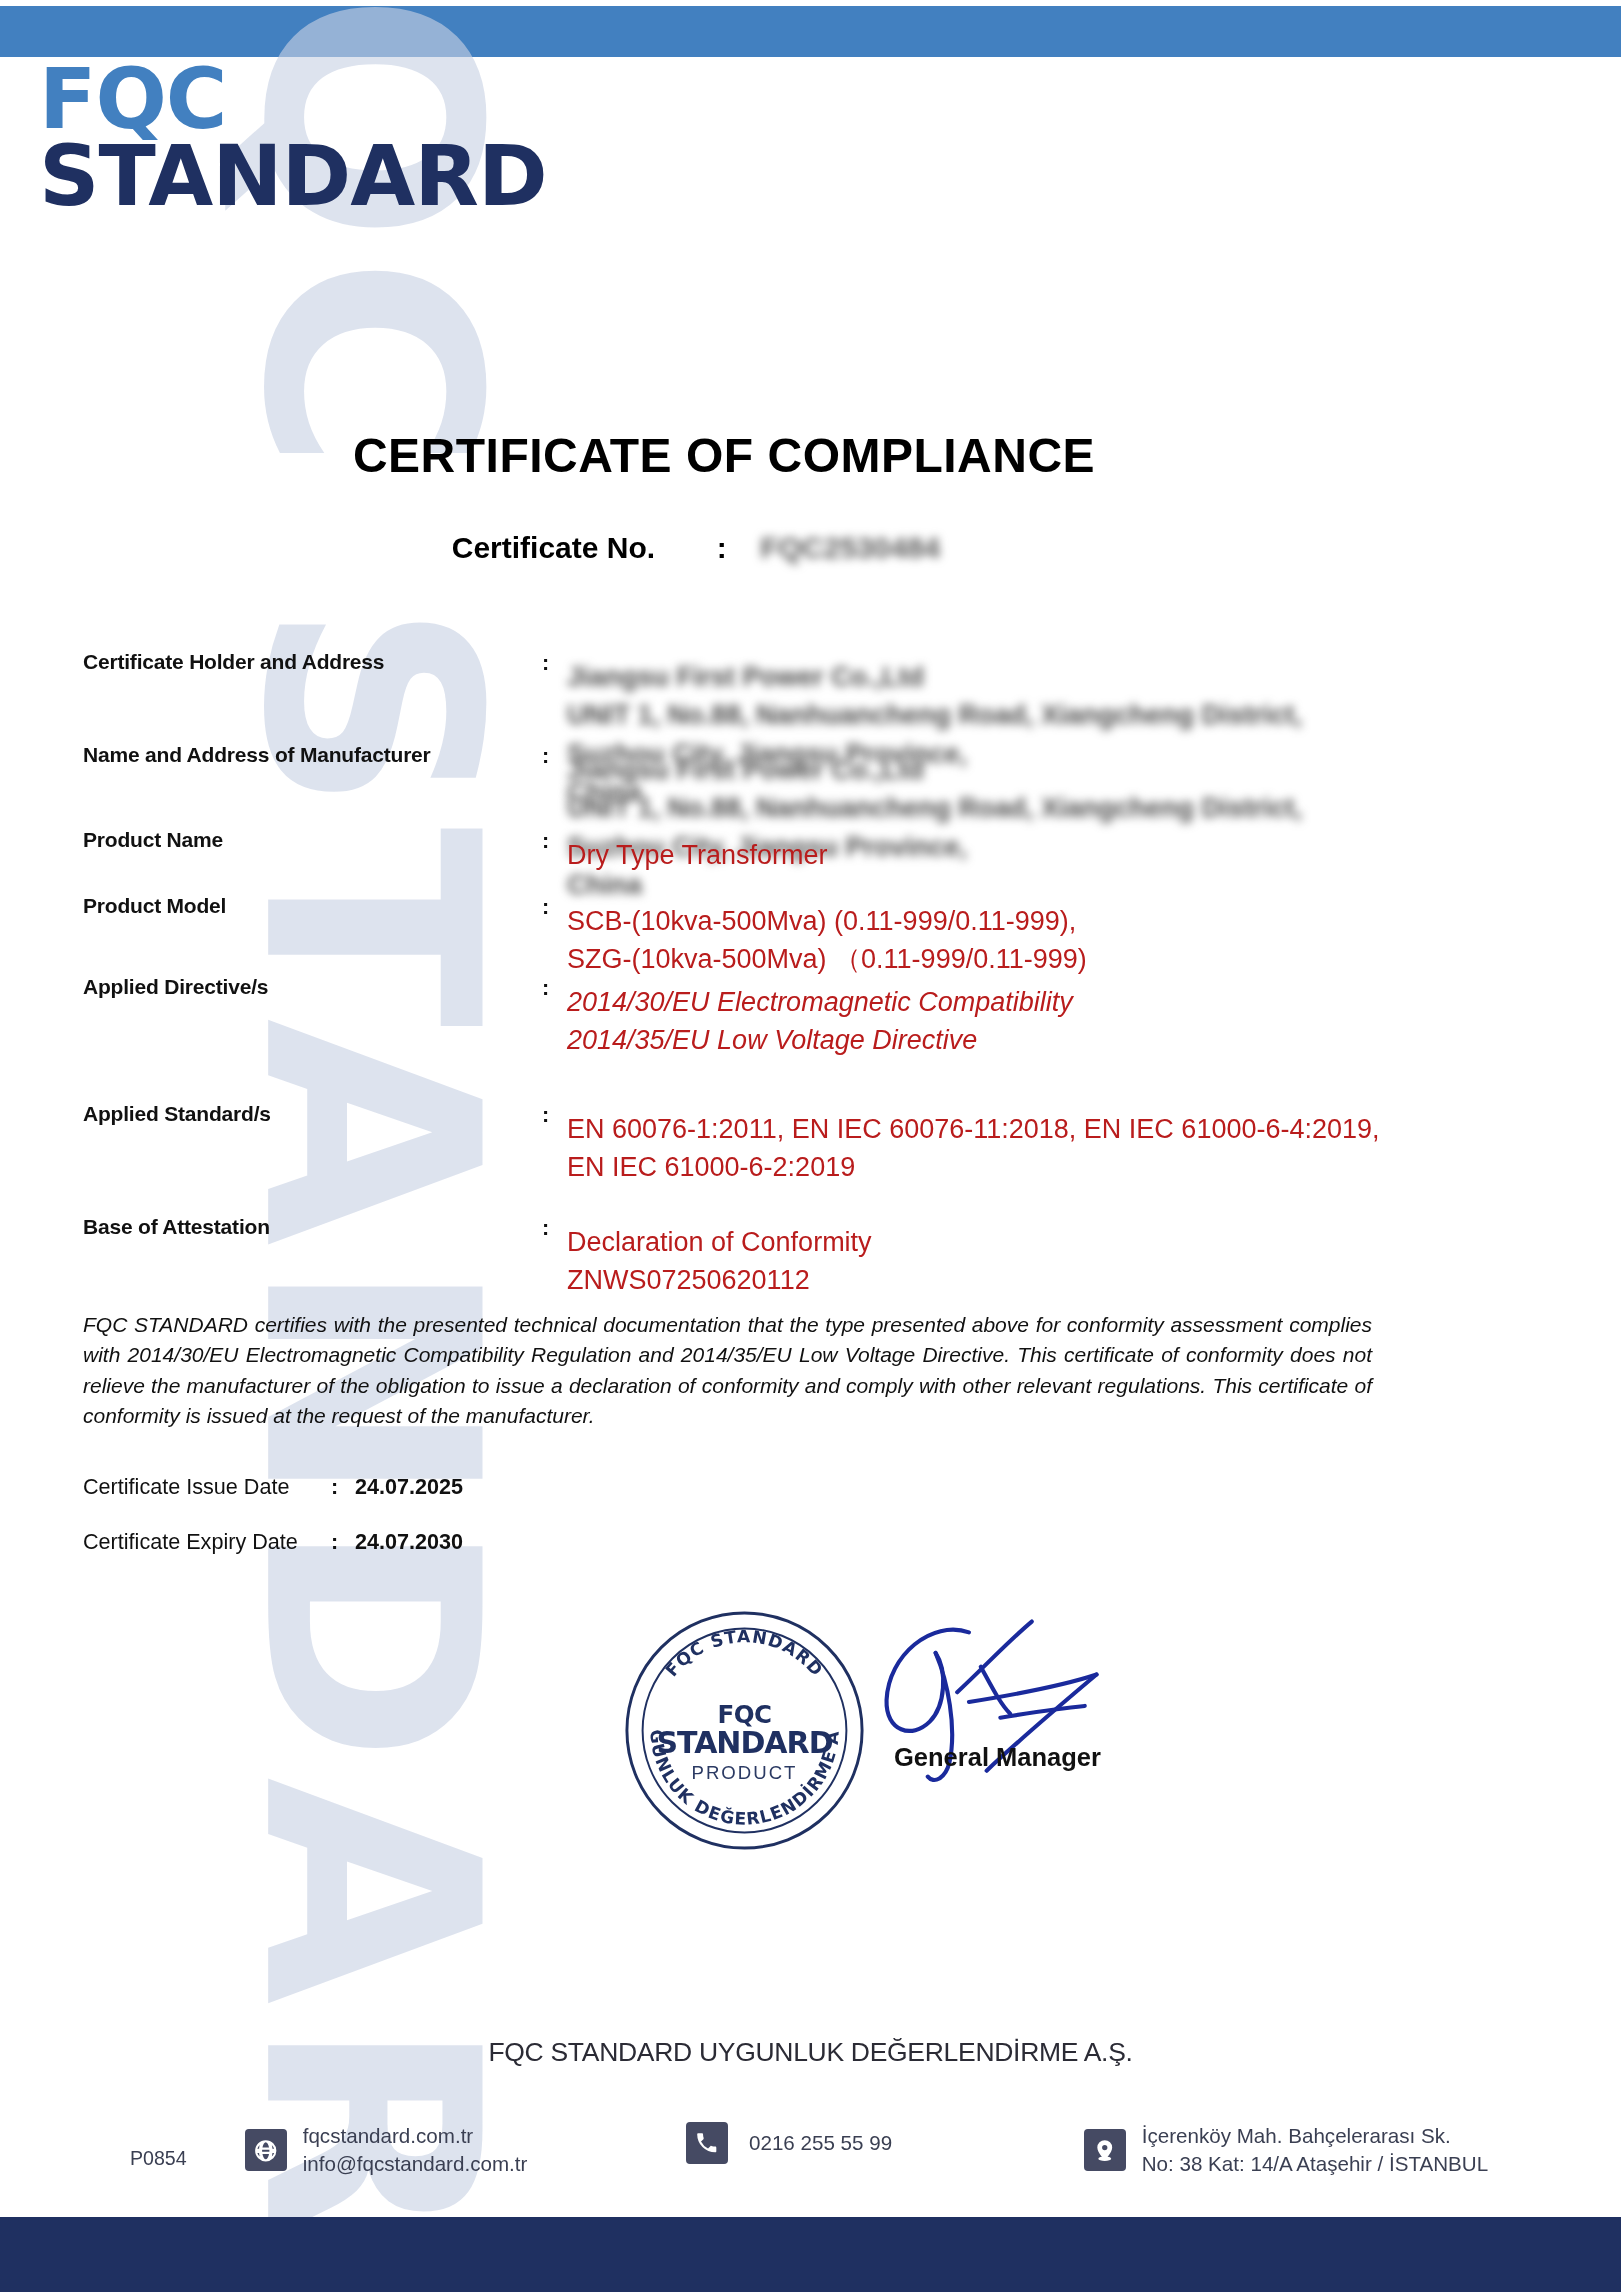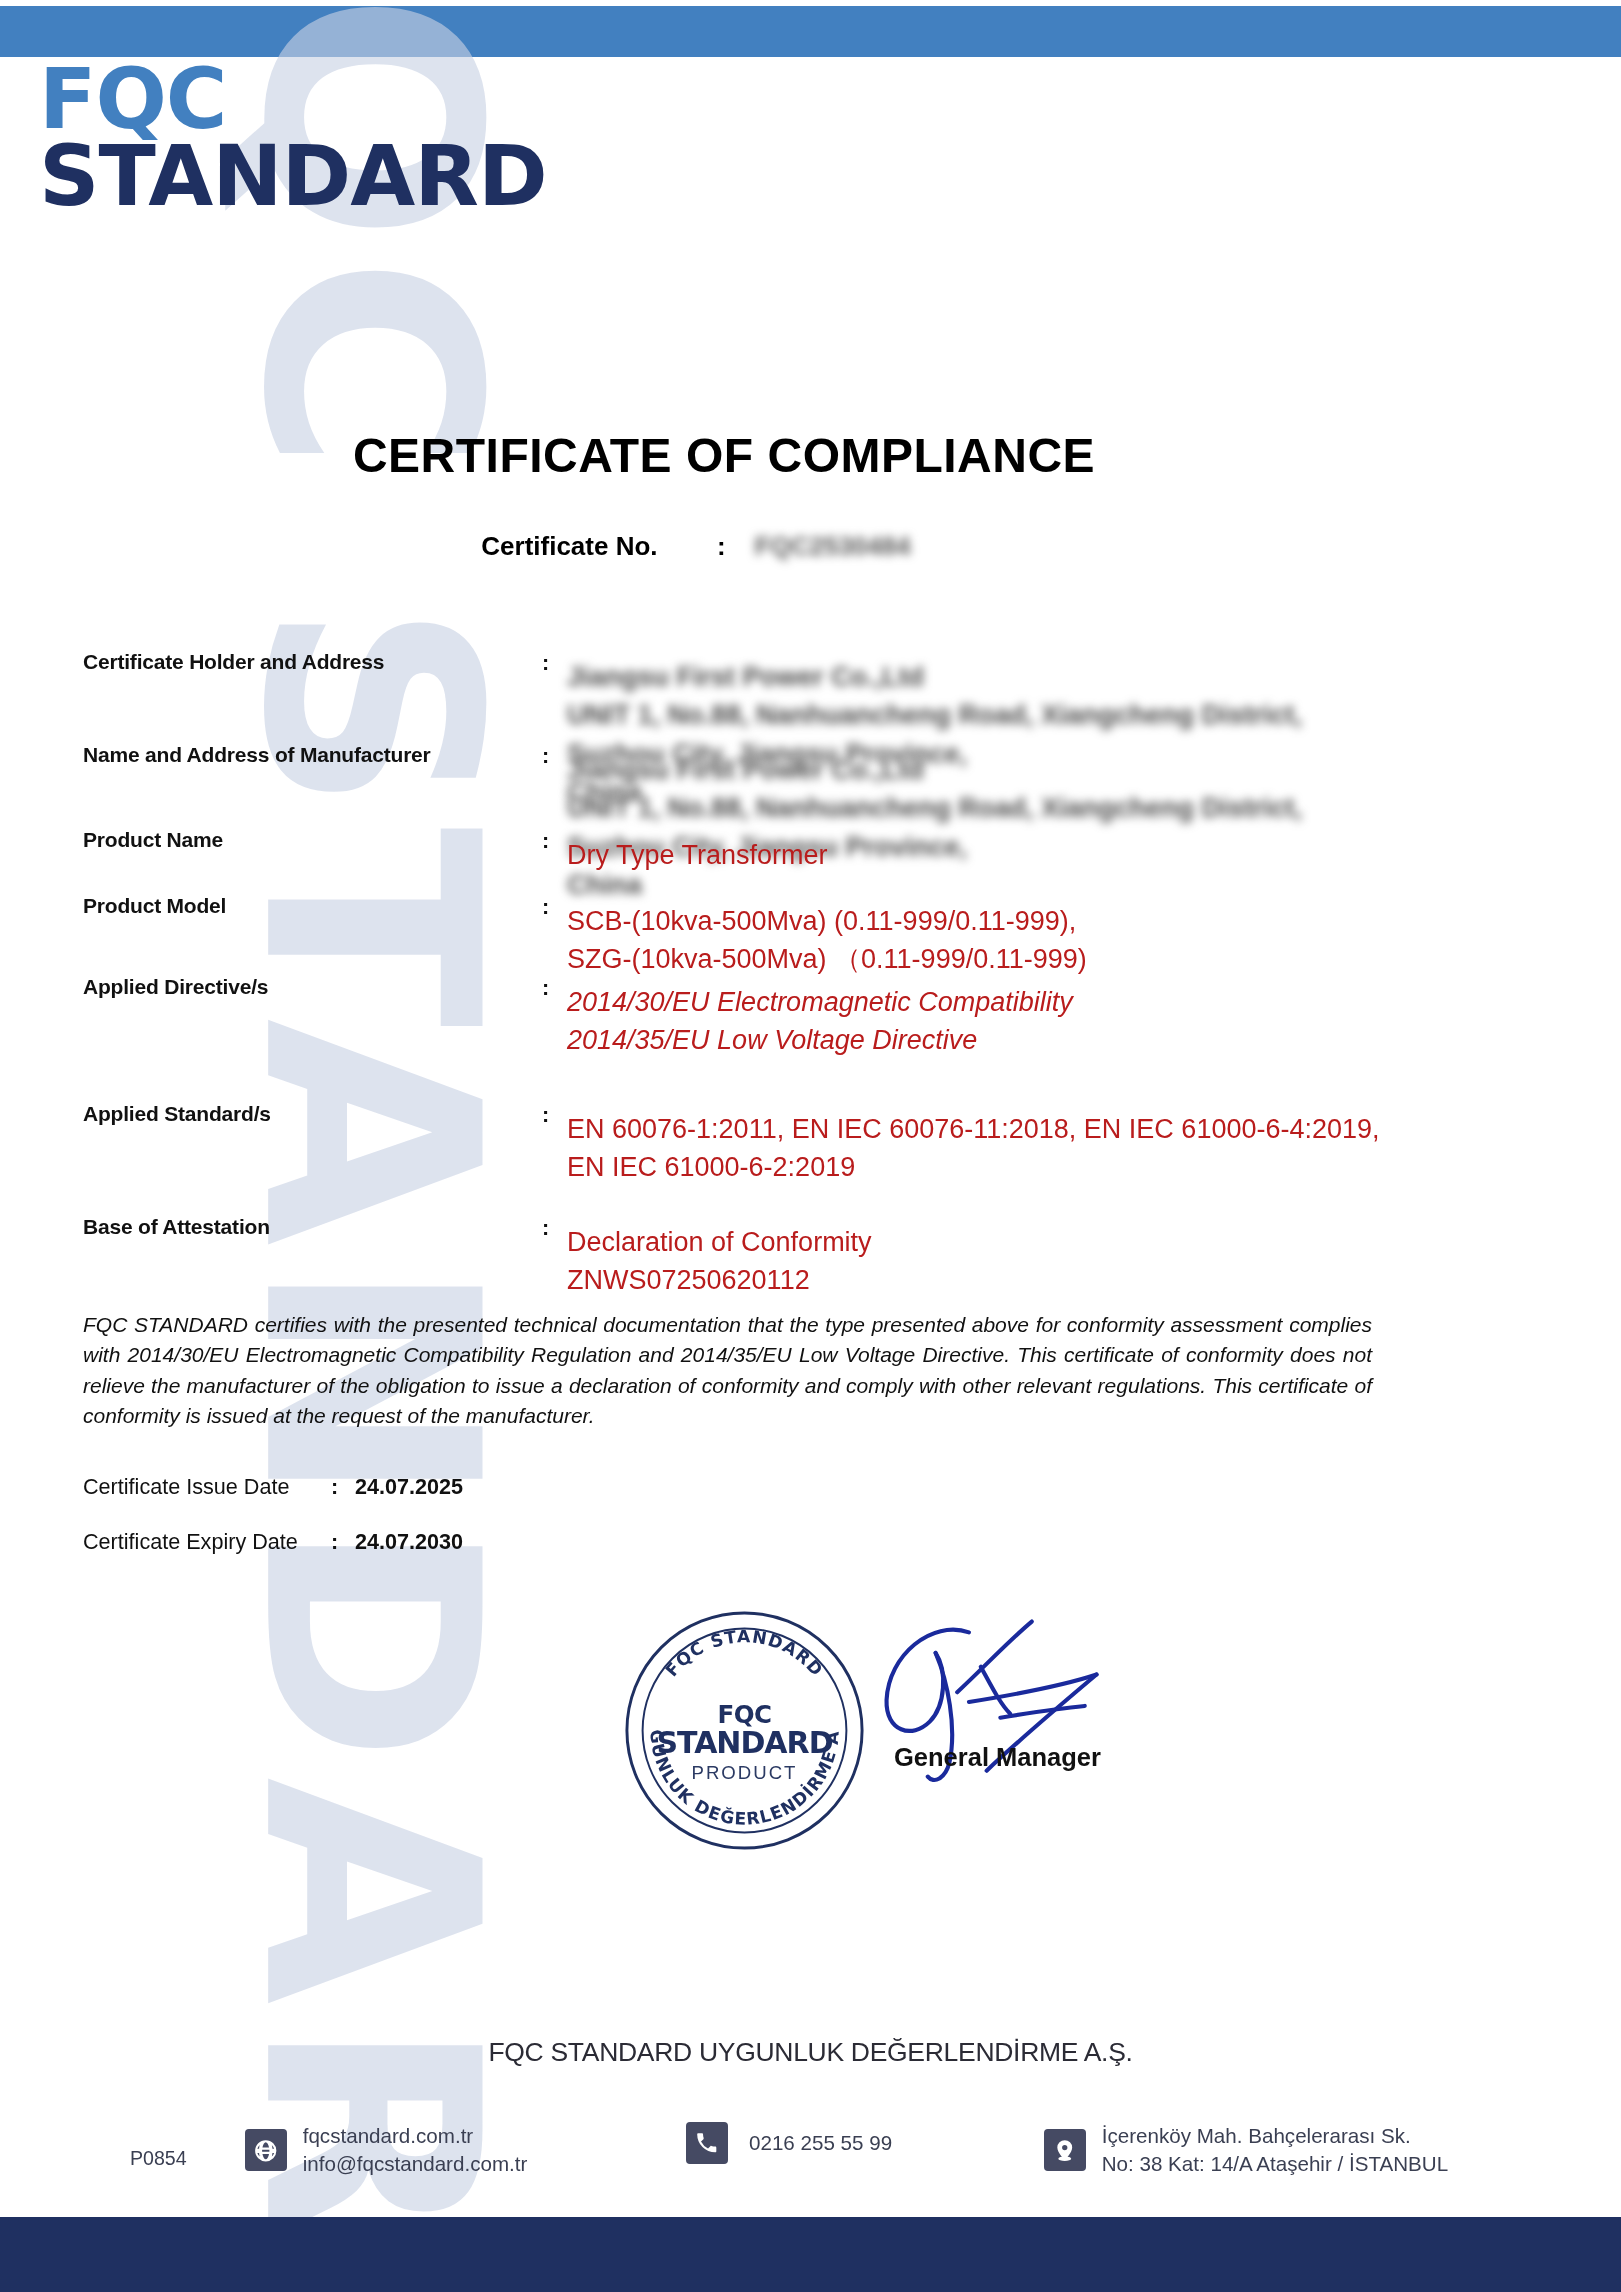--- a/index.html
+++ b/index.html
@@ -52,21 +52,21 @@
   
   .content { position:absolute; left:0; top:0; width:1621px; z-index:2; }
 
   .doc-title {
     position:absolute; left:0; top:428px; width:1392px;
     text-align:center; font-size:48px; font-weight:bold;
     letter-spacing:0.5px; color:#000;margin-left:28px;
   }
   .certno-row {
     position:absolute; left:0; top:531px; width:1392px;
-    text-align:center; font-size:26px; font-weight:bold; color:#000;
+    text-align:center; font-size:30px; font-weight:bold; color:#000;
   }
   .certno-row .sep { display:inline-block; width:45px; }
   .blur-val {
     display:inline-block; color:#5a5a5a; font-weight:bold;
     filter:blur(4.9px); user-select:none;
   }
 
   
   .field { position:absolute; left:83px; width:1294px; }
   .field .lbl {
@@ -134,21 +134,21 @@
   }
   .fitem { position:absolute; top:2122px; display:flex; align-items:center; gap:15.7px; }
   .fico {
     width:42px; height:42px; background:#454a63; border-radius:3.9px;
     display:flex; align-items:center; justify-content:center; flex:none;
   }
   .fico svg { width:25.5px; height:25.5px; fill:#ffffff; }
   .ftxt { font-size:20.6px; color:#3a3f52; line-height:1.38; white-space:nowrap; }
   .fitem.web  { left:245px; }
   .fitem.tel  { left:686px;gap:21px; }
-  .fitem.addr { left:1044px; }
+  .fitem.addr { left:1084px; }
 </style>
 </head>
 <body>
 
 <div class="page">
 
   <div class="topbar"></div>
 
   <div class="watermark">FQC STANDARD</div>
 

